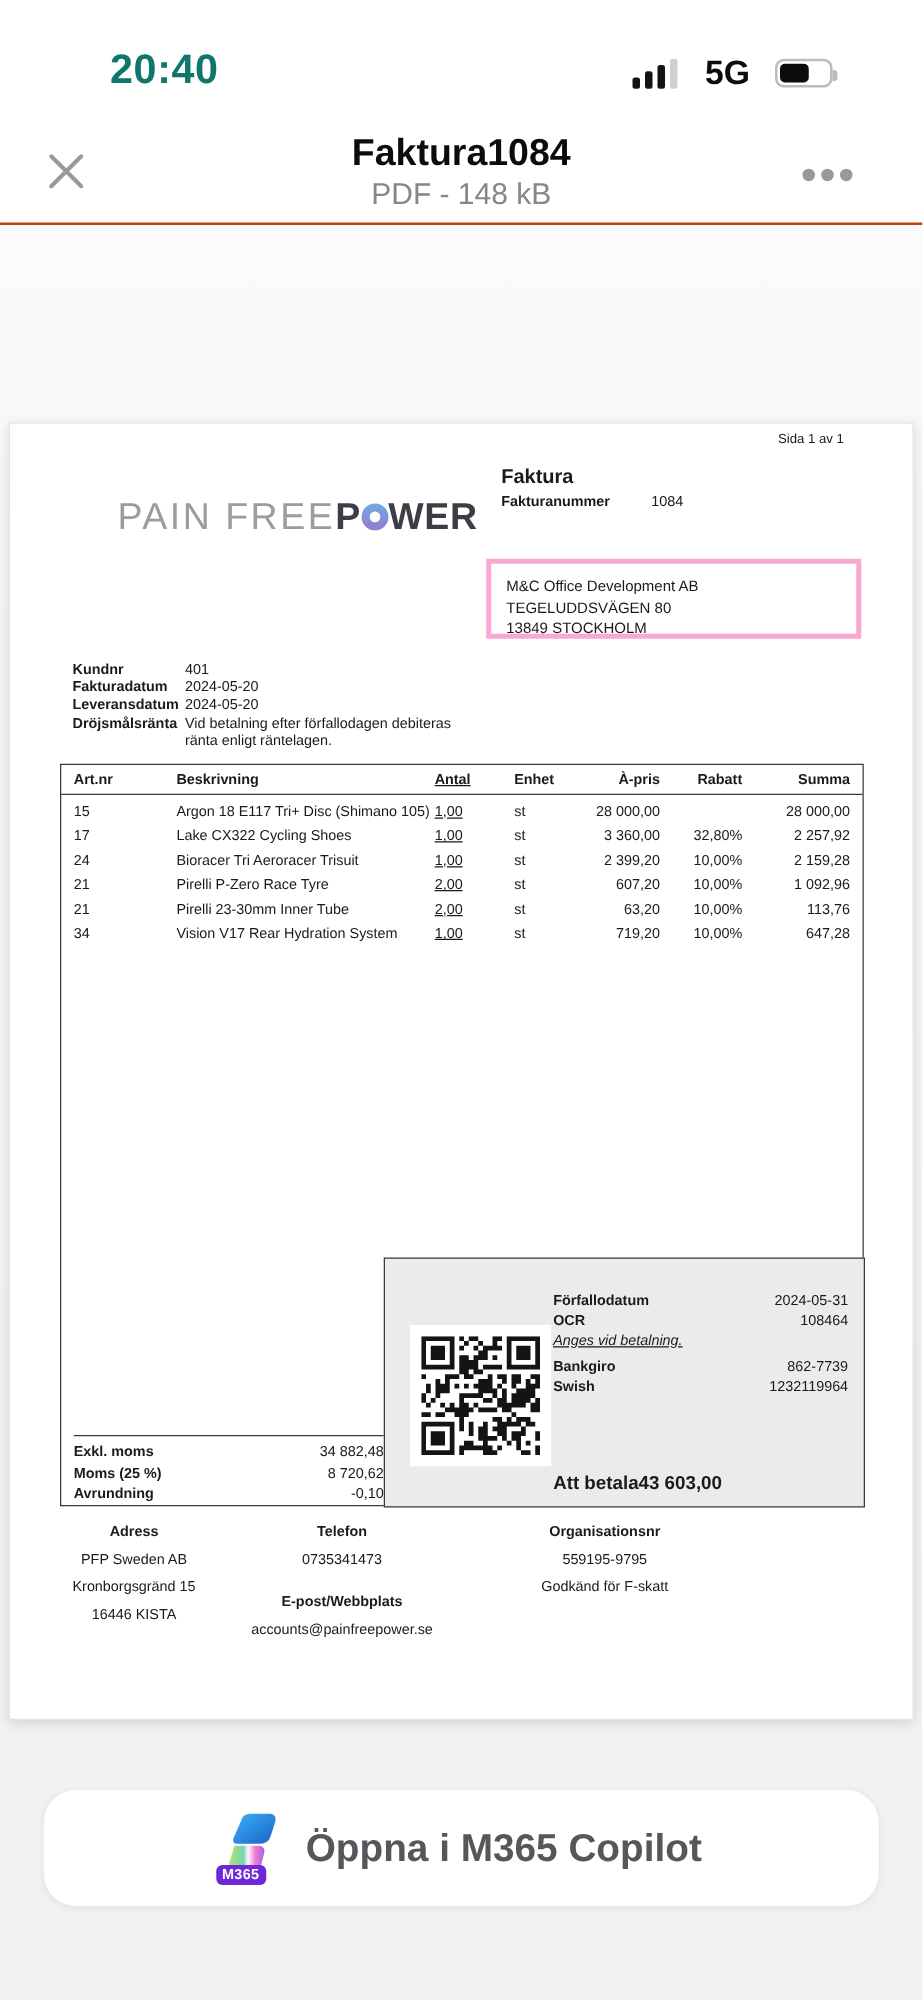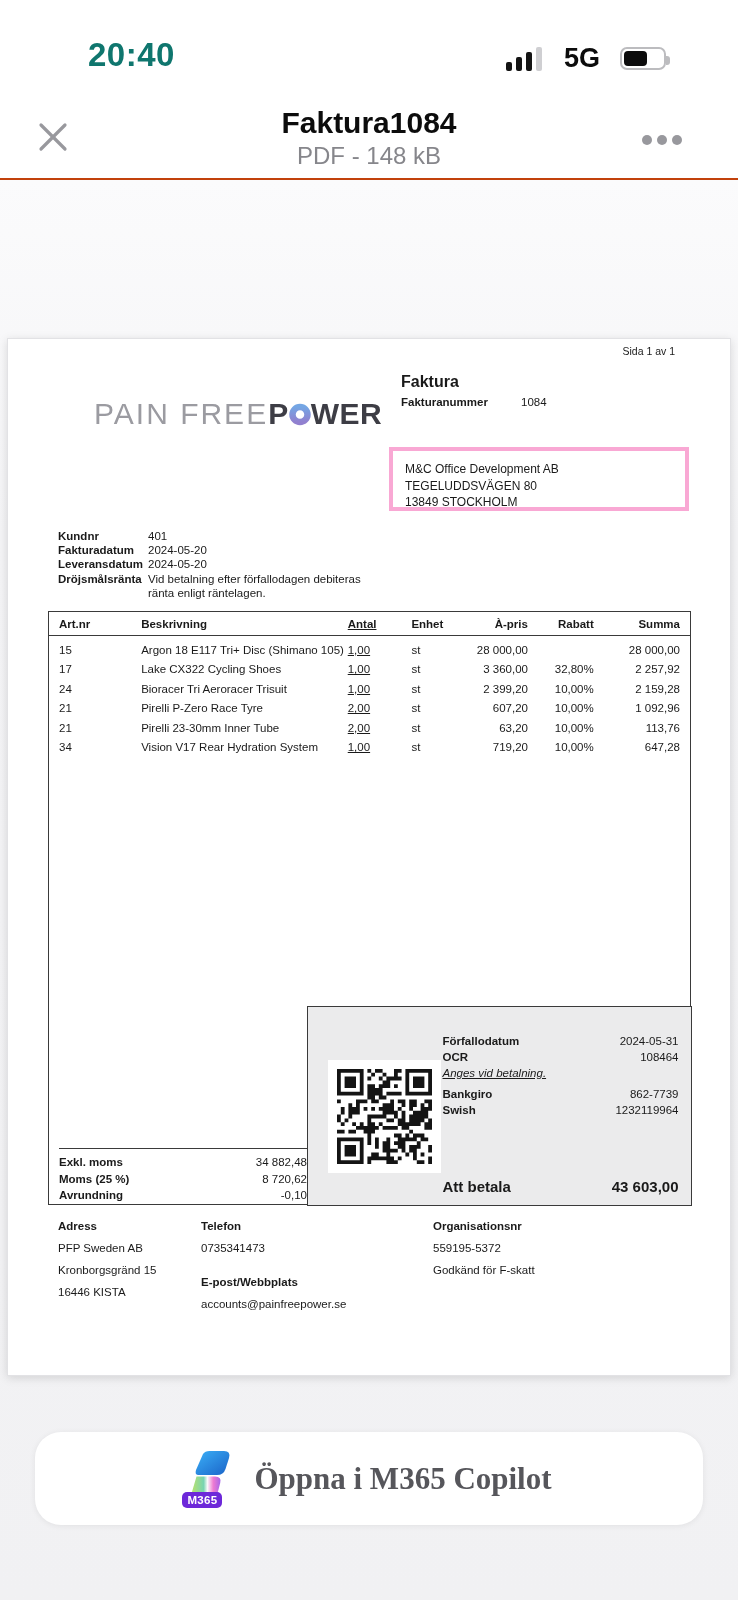--- a/index.html
+++ b/index.html
@@ -65,31 +65,31 @@
   .tot-row .tl { font-weight:700; }
   
   .paybox { position:absolute; right:-1.5px; bottom:-1.5px; width:385px; height:200px;
     background:#ebebec; border:1.5px solid #3a3a3a; }
   .qr-plate { position:absolute; left:20px; top:53px; width:113px; height:113px; background:#fff; }
   .qr-plate svg { position:absolute; left:9px; top:9px; }
   .payrows { position:absolute; left:135px; right:12px; top:26px; }
   .pay-row { display:flex; justify-content:space-between; line-height:16px; }
   .pay-row .pl { font-weight:700; }
   .pay-note { font-style:italic; line-height:16px; margin-bottom:5px;text-decoration:underline; }
-  .due { position:absolute; left:135px; right:12px; bottom:10px; display:flex; justify-content:space-between; font-size:15px; font-weight:700; }
-  
-  .f-col { position:absolute; line-height:22px; }
+  .due { position:absolute; left:135px; right:12px; bottom:10px; display:flex; justify-content:flex-start; font-size:15px; font-weight:700; }
+  
+  .f-col { position:absolute; line-height:22px;text-align:center; }
   .f-col .fl { font-weight:700; }
   .f-col .gap { margin-top:12px; }
   
   .copilot-btn { position:absolute; left:35px; top:1252px; width:668px; height:93px; background:#fff;
     border-radius:26px; box-shadow:0 1px 6px rgba(0,0,0,.07); display:flex; align-items:center; justify-content:center; gap:16px; cursor:pointer; }
   .cp-icon { position:relative; width:52px; height:58px; }
   .cp-badge { position:absolute; left:-4px; bottom:0; background:#6d28d9; color:#fff; font-size:11.5px; font-weight:700; padding:2px 5px; border-radius:5px; letter-spacing:.3px; }
-  .cp-label { font-size:31px; font-weight:600; color:#56565b;font-family:Liberation Serif, serif; }
+  .cp-label { font-size:31px; font-weight:600; color:#56565b; }
 </style>
 </head>
 <body>
 
 <div class="status-bar">
   <div class="time">20:40</div>
   <div class="sig">
       <i></i>
       <i></i>
       <i></i>
@@ -296,21 +296,21 @@
       <div>16446 KISTA</div>
     </div>
     <div class="f-col" style="left:193px; top:876px;">
       <div class="fl">Telefon</div>
       <div>0735341473</div>
       <div class="fl gap">E-post/Webbplats</div>
       <div>accounts@painfreepower.se</div>
     </div>
     <div class="f-col" style="left:425px; top:876px;">
       <div class="fl">Organisationsnr</div>
-      <div>559195-5372</div>
+      <div>559195-9795</div>
       <div>Godkänd för F-skatt</div>
     </div>
   </div>
 
   <div class="copilot-btn">
     <div class="cp-icon">
       <svg width="50" height="50" viewBox="0 0 50 50">
         <defs>
           <linearGradient id="cpb" x1="0" y1="0" x2="1" y2="1">
             <stop offset="0" stop-color="#3bb0f7"></stop>

